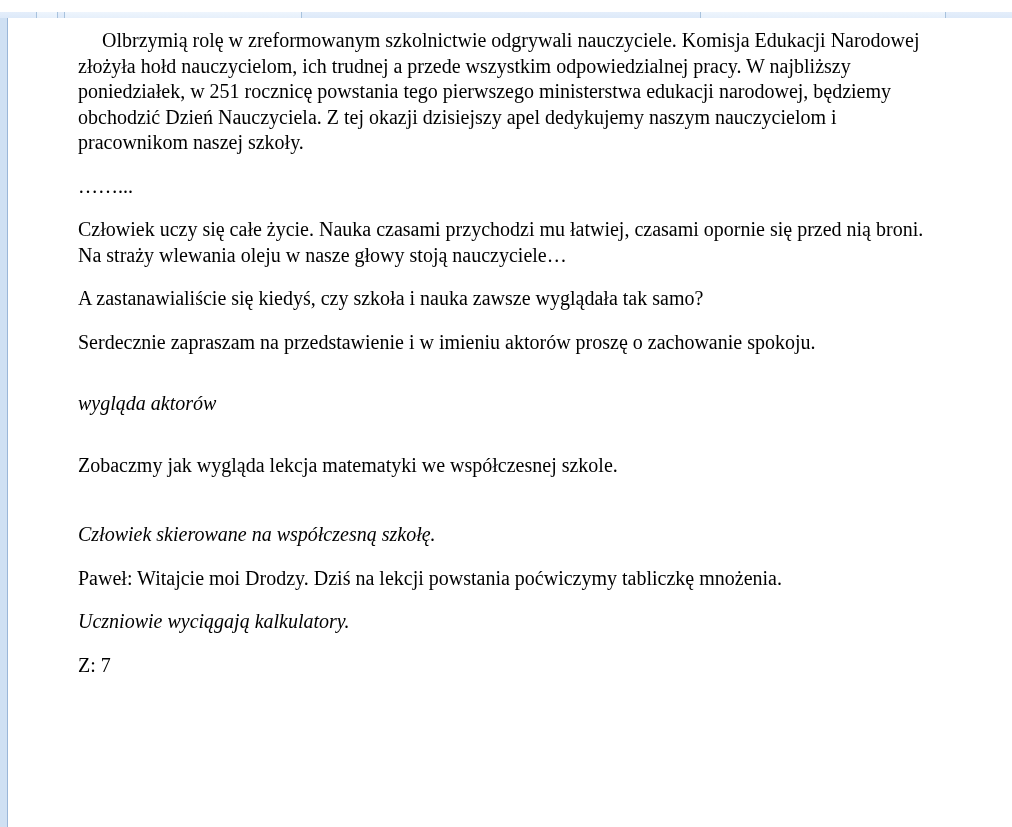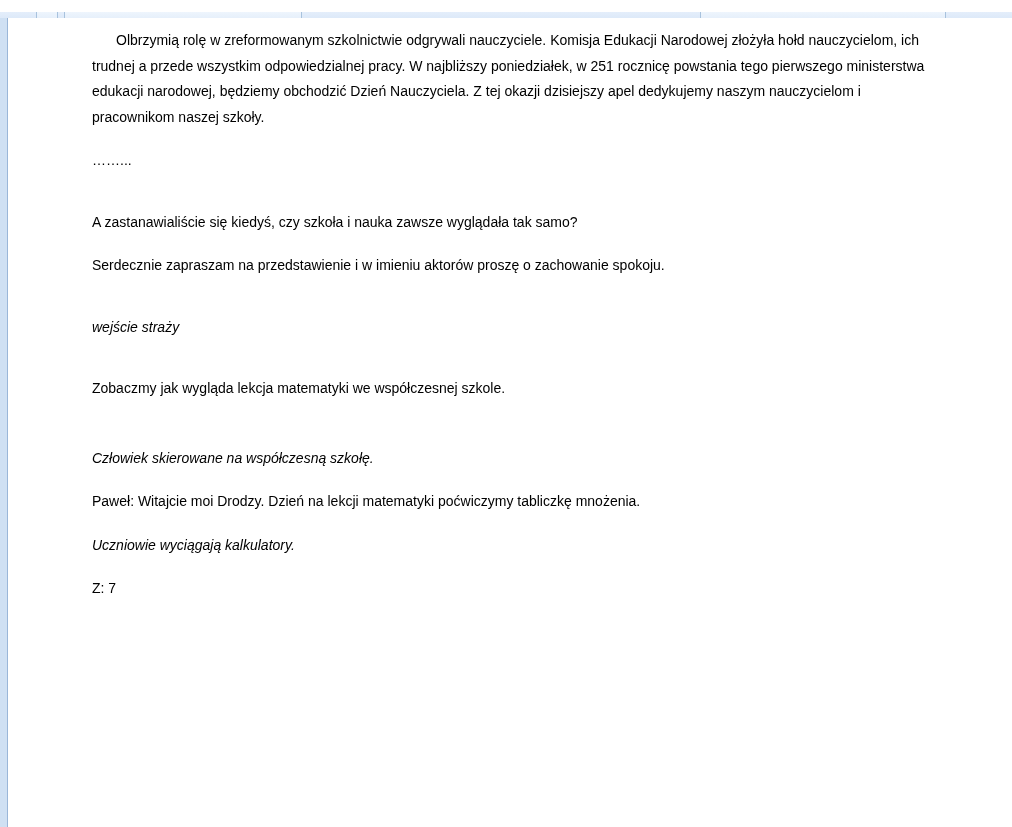--- a/index.html
+++ b/index.html
@@ -97,25 +97,25 @@
     box-sizing: border-box;
   }
   .doc {
     position: absolute;
     left: 78px;
     top: 10px;
     width: 860px;
   }
 
   p.para {
-    margin: 0 0 0 14px;
-    font-size: 14px;
+    margin: 0 0 0 0;
+    font-size: 20px;
     line-height: 25.5px;
     color: #000000;
-    font-family: Liberation Sans, sans-serif;
+    font-family: Liberation Serif, serif;
     text-align: left;
   }
   .indent { text-indent: 24px; }
   .ital { font-style: italic; }
   .gap-md { height: 18px; }
   .gap-lg { height: 44px; }
   .tight { line-height: 24px; }
 </style>
 </head>
 <body>
@@ -138,42 +138,43 @@
   <div class="left-rule"></div>
 
   <div class="doc">
 
     <p class="para indent">Olbrzymią rolę w zreformowanym szkolnictwie odgrywali nauczyciele. Komisja Edukacji Narodowej złożyła hołd nauczycielom, ich trudnej a przede wszystkim odpowiedzialnej pracy. W najbliższy poniedziałek,  w 251 rocznicę powstania tego pierwszego ministerstwa edukacji narodowej, będziemy obchodzić Dzień Nauczyciela. Z tej okazji dzisiejszy apel dedykujemy naszym nauczycielom i pracownikom naszej szkoły.</p>
 
     <div class="gap-md"></div>
     <p class="para">……...</p>
 
     <div class="gap-md"></div>
+    <p class="para">Człowiek uczy się całe życie. Nauka czasami przychodzi mu łatwiej, czasami opornie się przed nią broni. Na straży wlewania oleju w nasze głowy stoją nauczyciele…</p>
 
     <div class="gap-md"></div>
     <p class="para">A zastanawialiście się kiedyś, czy szkoła i nauka zawsze wyglądała tak samo?</p>
 
     <div class="gap-md"></div>
     <p class="para">Serdecznie zapraszam na przedstawienie i w imieniu aktorów proszę o zachowanie spokoju.</p>
 
     <div class="gap-md"></div>
 
     <div class="gap-md"></div>
-    <p class="para ital">wejście straży</p>
+    <p class="para ital">wygląda aktorów</p>
 
     <div class="gap-md"></div>
 
     <div class="gap-md"></div>
     <p class="para">Zobaczmy jak wygląda lekcja matematyki we współczesnej szkole.</p>
 
     <div class="gap-lg"></div>
     <p class="para ital">Człowiek skierowane na współczesną szkołę.</p>
 
     <div class="gap-md"></div>
-    <p class="para">Paweł: Witajcie moi Drodzy. Dzień na lekcji matematyki poćwiczymy tabliczkę mnożenia.</p>
+    <p class="para">Paweł: Witajcie moi Drodzy. Dziś na lekcji powstania poćwiczymy tabliczkę mnożenia.</p>
 
     <div class="gap-md"></div>
     <p class="para ital">Uczniowie wyciągają kalkulatory.</p>
 
     <div class="gap-md"></div>
     <p class="para tight">Z: 7</p>
 
   </div>
 </div>
 

